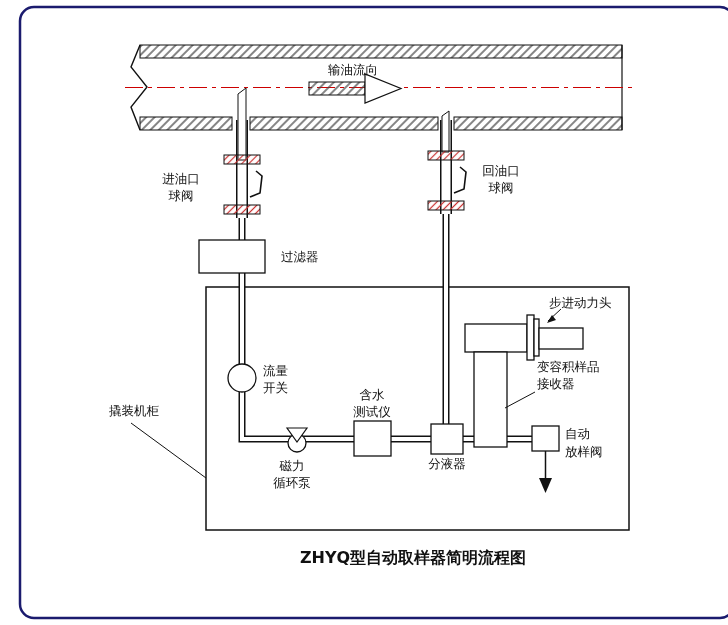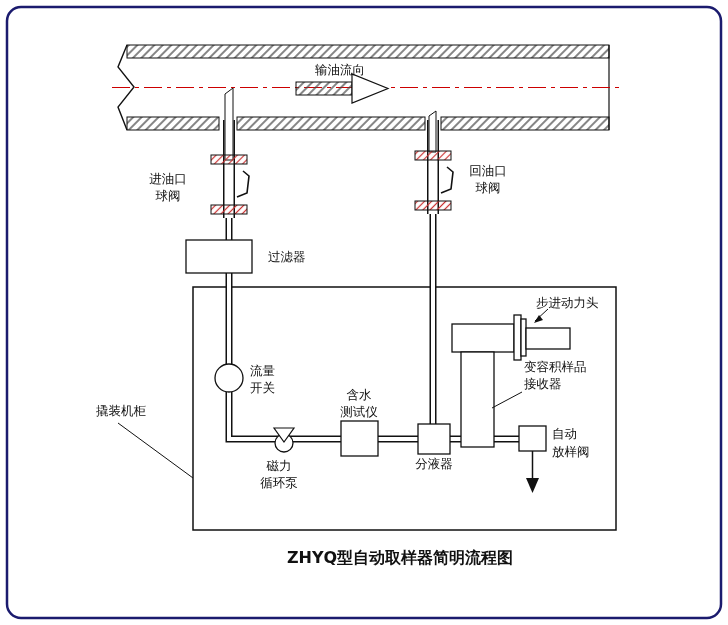--- a/index.html
+++ b/index.html
@@ -1,16 +1,16 @@
 <!DOCTYPE html>
 <html><head>
 <meta charset="utf-8">
 <style>
   html,body{margin:0;padding:0;background:#fff;}
-  .stage{width:608px;height:625px;position:relative;background:#fff;font-family:"DejaVu Sans","Liberation Sans",sans-serif;}
+  .stage{width:608px;height:625px;position:relative;background:#fff;font-family:"DejaVu Sans","Liberation Sans",sans-serif;margin-left:13px;}
   svg text{font-family:"DejaVu Sans","Liberation Sans",sans-serif;fill:#111;}
   .lbl{font-size:12.5px;}
   .title-txt{font-size:16px;font-weight:bold;}
   .po{fill:none;stroke:#111;}
   .pi{fill:none;stroke:#fff;}
   .boxw{fill:#fff;stroke:#111;stroke-width:1.3;}
 </style>
 </head>
 <body>
 

